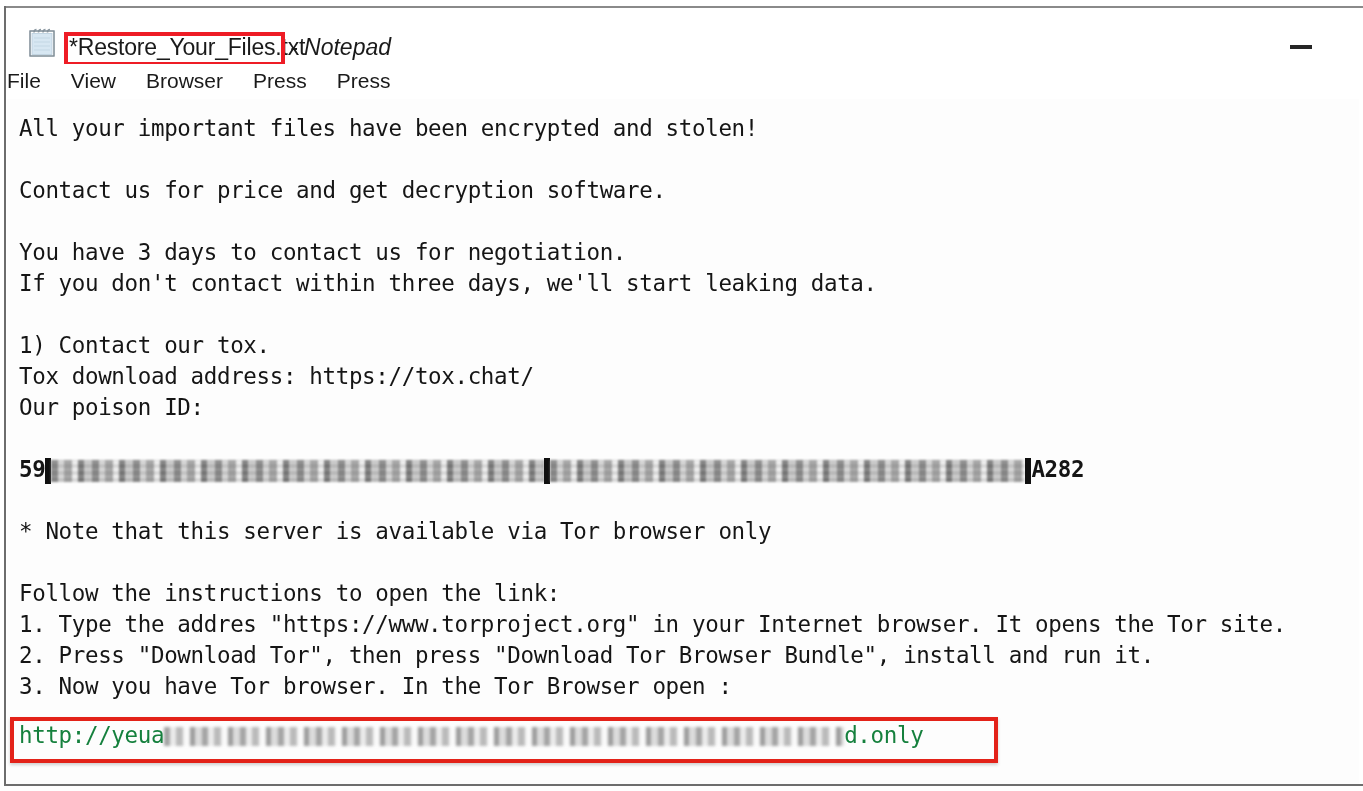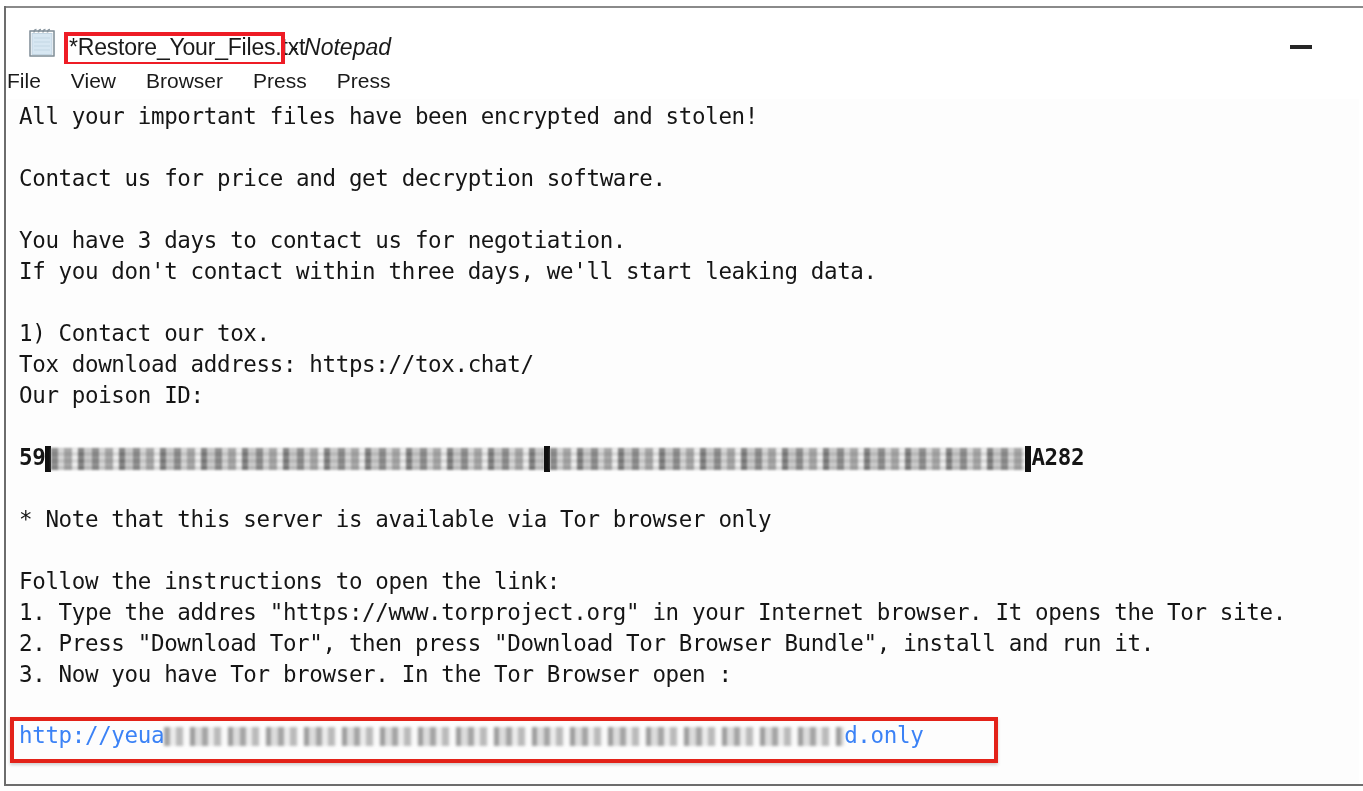--- a/index.html
+++ b/index.html
@@ -125,21 +125,21 @@
     left: 7px;
     top: 99px;
     width: 1352px;
     height: 685px;
     background: #fdfdfd;
     overflow: hidden;
   }
   #text-content {
     position: absolute;
     left: 12px;
-    top: 2px;
+    top: 14px;
     right: 0;
     font-family: "DejaVu Sans Mono", "Liberation Mono", monospace;
     font-size: 22.5px;
     line-height: 31px;
     color: #151515;
     white-space: pre;
     letter-spacing: -0.35px;
   }
   .line { height: 31px; white-space: pre; }
   .line.blank { }
@@ -196,21 +196,21 @@
   
   #onion-line {
     position: absolute;
     left: 12px;
     top: 620px;
     height: 31px;
     display: flex;
     align-items: center;
     font-family: "DejaVu Sans Mono", "Liberation Mono", monospace;
     font-size: 22.5px;
-    color: #3b82f6;
+    color: #15803d;
     white-space: pre;
     letter-spacing: -0.35px;
   }
   .onion-redacted {
     display: inline-block;
     height: 19px;
     position: relative;
     top: 2px;
     background:
       repeating-linear-gradient(90deg,

